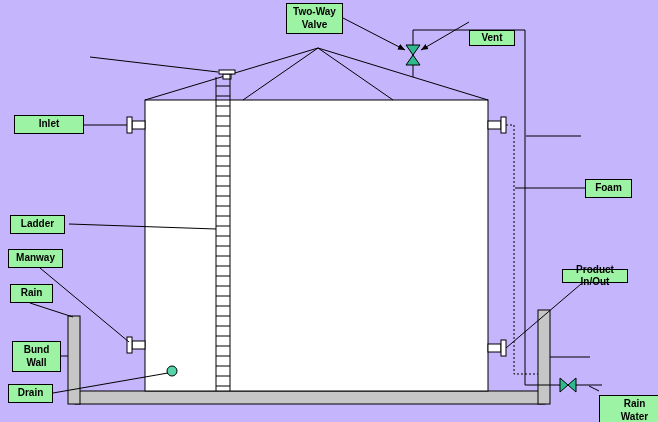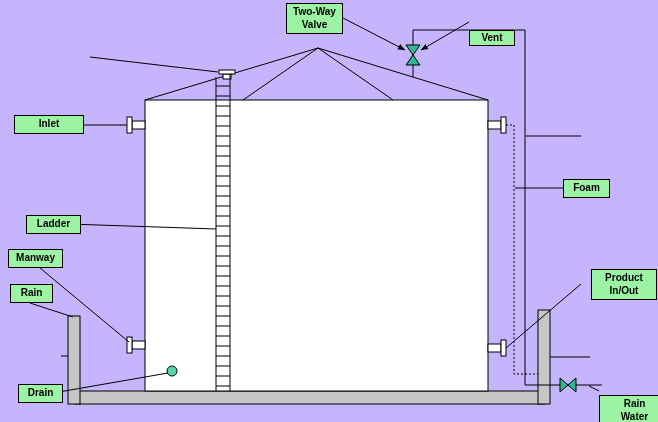--- a/index.html
+++ b/index.html
@@ -116,23 +116,25 @@
       <line class="ln" x1="53" y1="393" x2="168" y2="373"></line>
       <line class="ln" x1="581" y1="284" x2="506" y2="348"></line>
       <line class="ln" x1="599" y1="391" x2="589" y2="386"></line>
     </g>
   </svg>
 
   <div class="label" style="left:286px; top:3px;   width:57px; height:31px;">Two-Way
 Valve</div>
   <div class="label" style="left:469px; top:30px;  width:46px; height:16px;">Vent</div>
   <div class="label" style="left:14px;  top:115px; width:70px; height:19px;">Inlet</div>
-  <div class="label" style="left:563px; top:179px; width:47px; height:19px;">Foam</div>
-  <div class="label" style="left:26px;  top:215px; width:55px; height:19px;">Ladder</div>
+  <div class="label" style="left:585px; top:179px; width:47px; height:19px;">Foam</div>
+  <div class="label" style="left:10px;  top:215px; width:55px; height:19px;">Ladder</div>
   <div class="label" style="left:8px;   top:249px; width:55px; height:19px;">Manway</div>
   <div class="label" style="left:10px;  top:284px; width:43px; height:19px;">Rain</div>
-  <div class="label" style="left:18px;   top:384px; width:45px; height:19px;">Drain</div>
-  <div class="label" style="left:591px; top:269px; width:66px; height:31px;">Product
+  <div class="label" style="left:12px;  top:341px; width:49px; height:31px;">Bund
+Wall</div>
+  <div class="label" style="left:8px;   top:384px; width:45px; height:19px;">Drain</div>
+  <div class="label" style="left:562px; top:269px; width:66px; height:14px;">Product
 In/Out</div>
   <div class="label" style="left:599px; top:387px; width:71px; height:31px;margin-top:8px;">Rain
 Water</div>
 
 </div>
 
 </body></html>

